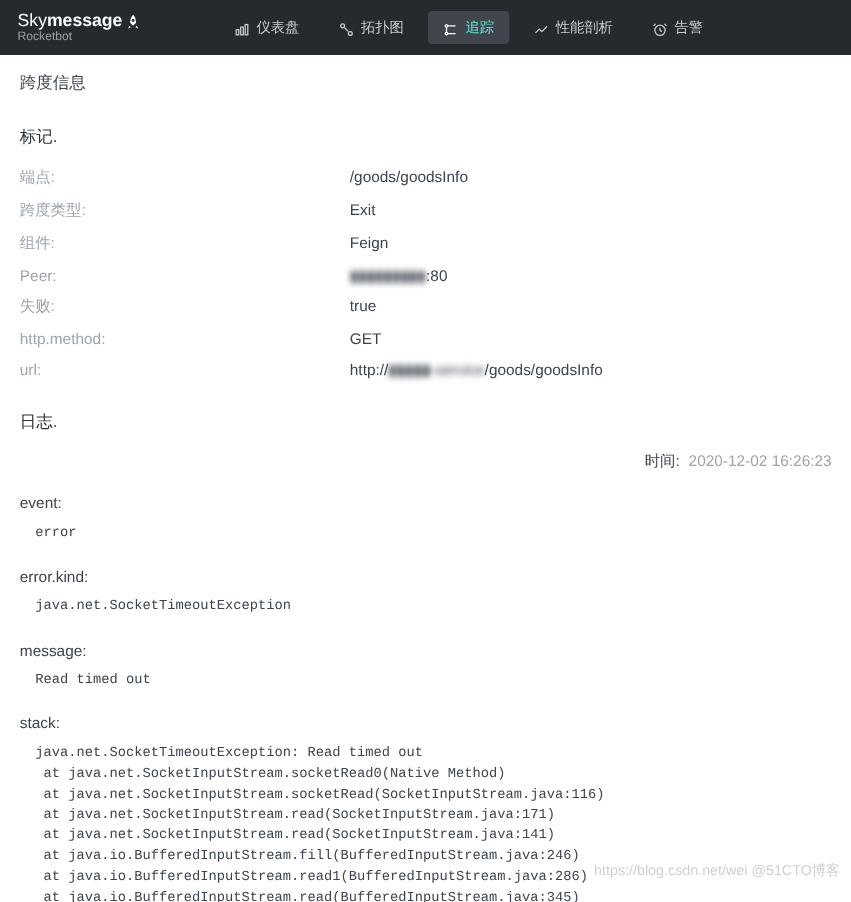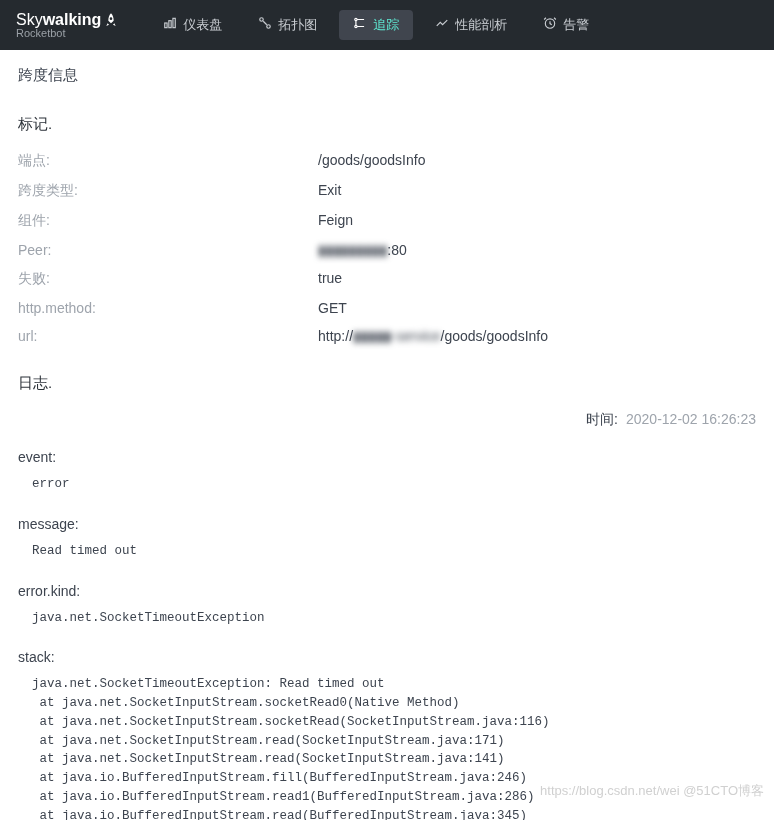--- a/index.html
+++ b/index.html
@@ -9,20 +9,21 @@
       color: #3d444f;
       background: #fff;
       width: 774px;
     }
     .topnav {
       background: #252a2f;
       height: 50px;
       display: flex;
       align-items: center;
       padding: 0 16px;
+      gap: 40px;
     }
     .brand {
       display: flex;
       flex-direction: column;
       margin-right: 30px;
     }
     .brand-logo {
       color: #fff;
       font-size: 16px;
       font-weight: 500;
@@ -36,21 +37,21 @@
       color: #9aa0a6;
       font-size: 11px;
       margin-top: -2px;
     }
     .nav-items {
       display: flex;
       gap: 8px;
     }
     .nav-item {
       display: flex;
-      align-items: flex-start;
+      align-items: flex-end;
       gap: 6px;
       color: #c8ccd1;
       padding: 6px 14px;
       border-radius: 4px;
       font-size: 13px;
       cursor: pointer;
     }
     .nav-item.active {
       background: #40454e;
       color: #5eead4;
@@ -118,21 +119,21 @@
     }
     .blur { filter: blur(3px); display: inline-block; }
   </style>
 </head>
 <body>
 
 <div class="topnav">
   <div class="brand">
     <div class="brand-logo">
       <span class="sky">Sky</span>
-        <span class="walking">walking</span>
+        <span class="walking">message</span>
       <svg width="16" height="16" viewBox="0 0 24 24" fill="#fff">
           <path d="M12 2c3 3 4 7 4 11l-4 4-4-4c0-4 1-8 4-11zm0 6a2 2 0 100 4 2 2 0 000-4zM7 17l-2 4 4-2zm10 0l2 4-4-2z"></path>
         </svg>
     </div>
     <div class="brand-sub">Rocketbot</div>
   </div>
   <div class="nav-items">
     <div class="nav-item">
       <svg width="14" height="14" viewBox="0 0 24 24" fill="none" stroke="#c8ccd1" stroke-width="2">
           <rect x="3" y="12" width="4" height="8"></rect>
@@ -214,26 +215,26 @@
     <div class="log-time">
       <span class="log-time-label">时间:</span>
       <span class="log-time-val">2020-12-02 16:26:23</span>
     </div>
 
     <div class="log-field">
       <div class="log-field-name">event:</div>
       <div class="log-field-val">error</div>
     </div>
     <div class="log-field">
+      <div class="log-field-name">error.kind:</div>
+      <div class="log-field-val">java.net.SocketTimeoutException</div>
+    </div>
+    <div class="log-field">
       <div class="log-field-name">message:</div>
       <div class="log-field-val">Read timed out</div>
-    </div>
-    <div class="log-field">
-      <div class="log-field-name">error.kind:</div>
-      <div class="log-field-val">java.net.SocketTimeoutException</div>
     </div>
     <div class="log-field">
       <div class="log-field-name">stack:</div>
       <div class="log-field-val">java.net.SocketTimeoutException: Read timed out
  at java.net.SocketInputStream.socketRead0(Native Method)
  at java.net.SocketInputStream.socketRead(SocketInputStream.java:116)
  at java.net.SocketInputStream.read(SocketInputStream.java:171)
  at java.net.SocketInputStream.read(SocketInputStream.java:141)
  at java.io.BufferedInputStream.fill(BufferedInputStream.java:246)
  at java.io.BufferedInputStream.read1(BufferedInputStream.java:286)

